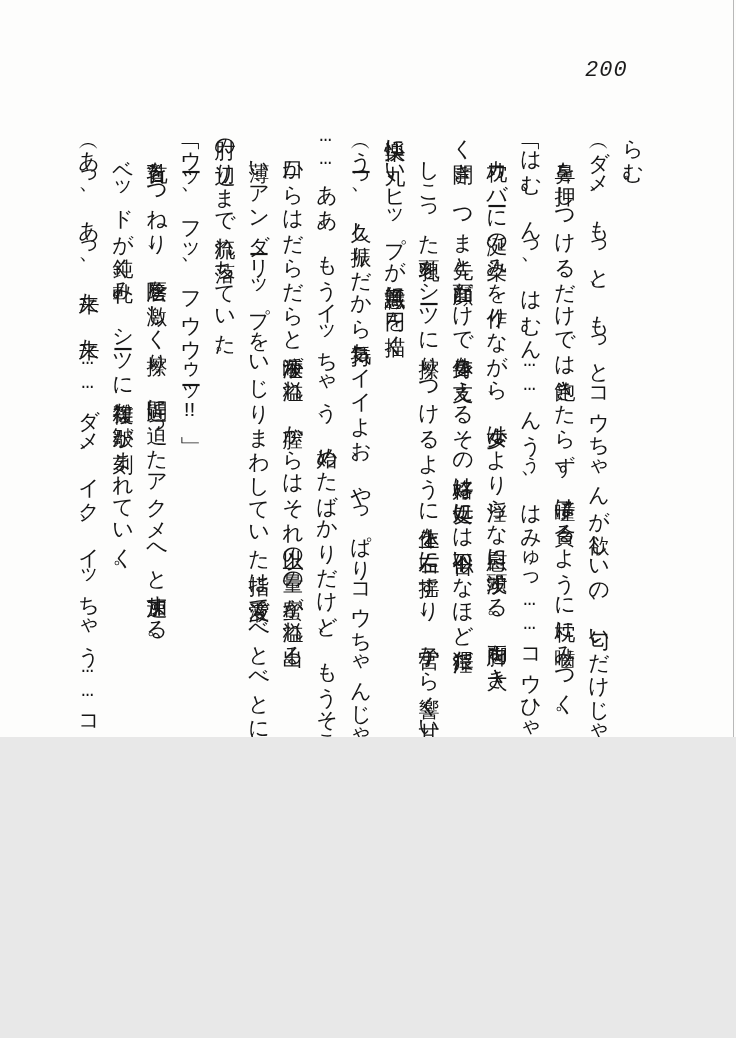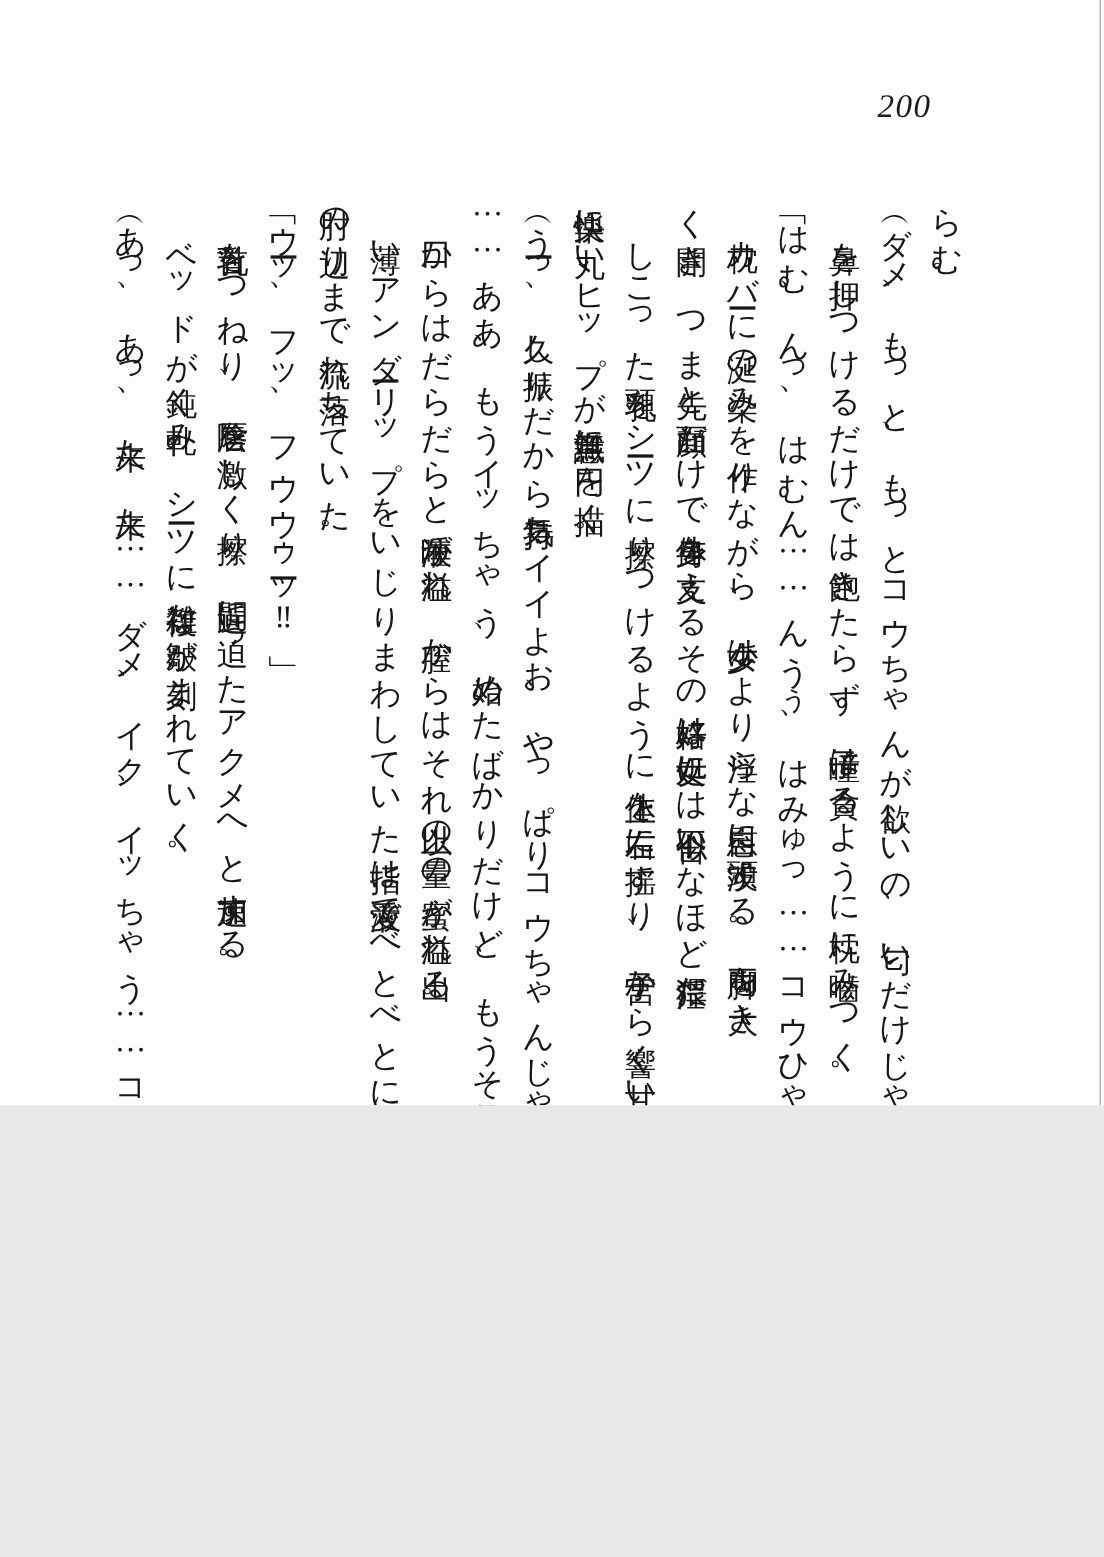--- a/index.html
+++ b/index.html
@@ -6,21 +6,21 @@
     margin: 0;
     padding: 0;
     background: #e8e8e8;
   }
   .page {
     position: relative;
     width: 736px;
     height: 737px;
     background: #fdfdfc;
     overflow: hidden;
-    font-family: Liberation Serif, serif;
+    font-family: Liberation Mono, monospace;
     color: #161616;
   }
   .page-edge-right {
     position: absolute;
     top: 0;
     right: 2px;
     width: 1px;
     height: 100%;
     background: #b8b8b8;
   }

